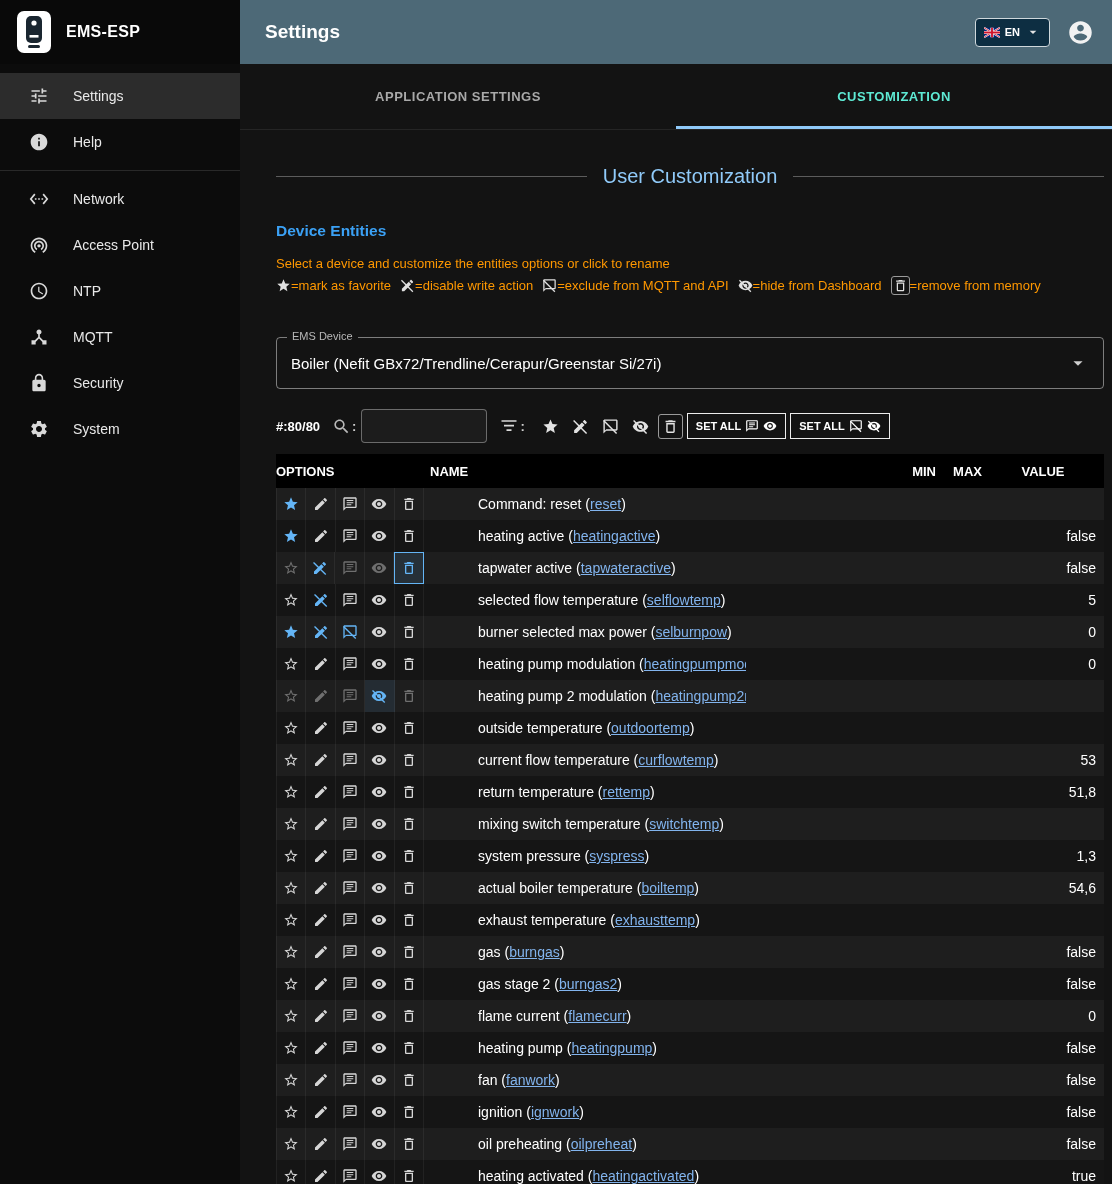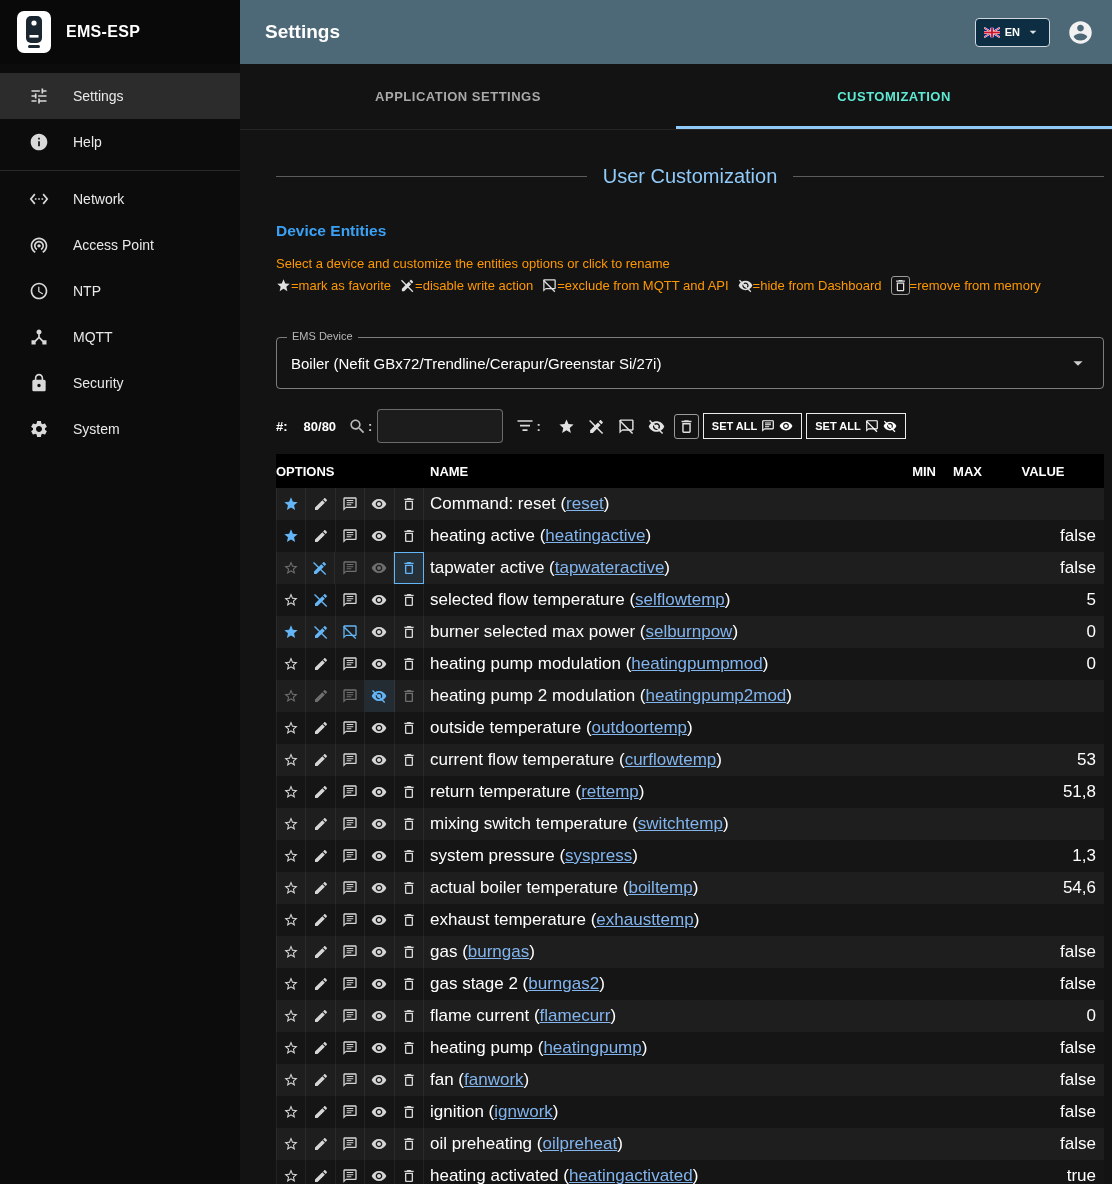--- a/index.html
+++ b/index.html
@@ -47,40 +47,40 @@
   .legend .lg-ico.boxed { border:1px solid #9a9a9a; border-radius:3px; padding:1px; }
 
   .select-box { position:relative; margin-top:42px; height:52px; border:1px solid rgba(255,255,255,.45); border-radius:4px; display:flex; align-items:center; padding:0 14px; cursor:pointer; }
   .select-label { position:absolute; top:-8px; left:10px; background:#131313; padding:0 5px; font-size:11px; color:#b8b8b8; }
   .select-value { font-size:15px; color:#fff; }
   .select-box svg.caret { width:22px; height:22px; color:#cfcfcf; margin-left:auto; }
 
   
   .toolbar { margin-top:20px; height:34px; display:flex; align-items:center; font-size:13px; }
   .count-prefix,.count { font-weight:bold; }
-  .count { margin-left:16px; }
+  .count { margin-left:0; }
   .search-ico { width:19px; height:19px; color:#b9b9b9; margin-left:12px; }
   .mini-colon { margin:0 5px 0 1px; color:#cfcfcf; font-weight:bold; }
   .search-input { width:126px; height:34px; background:#1c1c1c; border:1px solid rgba(255,255,255,.35); border-radius:4px; color:#fff; padding:0 8px; font-size:13px; font-family:"Liberation Sans",sans-serif; }
   .filter-ico { width:20px; height:20px; color:#d9d9d9; margin-left:12px; }
   .toggle-group { display:flex; align-items:center; gap:5px; margin-left:8px; }
   .tg-btn { width:25px; height:25px; display:flex; align-items:center; justify-content:center; color:#e2e2e2; cursor:pointer; background:none; border:none; }
   .tg-btn svg { width:17px; height:17px; }
   .tg-btn.boxed { border:1px solid #9a9a9a; border-radius:3px; }
   .setall { height:26px; display:flex; align-items:center; gap:4px; border:1px solid #ececec; border-radius:0; padding:0 8px; margin-left:4px; font-size:11px; font-weight:bold; color:#fff; background:transparent; cursor:pointer; font-family:"Liberation Sans",sans-serif;text-align:center; }
   .setall svg { width:14px; height:14px; color:#fff; }
 
   
   .etable { margin-top:11px; }
   .t-head { display:grid; grid-template-columns:148px 1fr 46px 46px 122px; background:#000; height:34px; align-items:center; font-size:13px; font-weight:bold; }
   .th-options { text-align:left; }
   .th-name { padding-left:6px; }
   .th-min,.th-max { text-align:right; }
   .th-value { text-align:center; }
-  .t-rows .t-row { display:grid; grid-template-columns:148px 1fr 46px 46px 122px; height:32px; align-items:center; font-size:17px; }
+  .t-rows .t-row { display:grid; grid-template-columns:148px 1fr 46px 46px 122px; height:32px; align-items:center; font-size:14px;gap:48px; }
   .t-rows .t-row:nth-child(odd) { background:#1e1e1e; }
   .t-rows .t-row:nth-child(even) { background:#151515; }
   .opt-group { display:flex; height:100%; }
   .opt { flex:1; display:flex; align-items:center; justify-content:center; color:#d6d6d6; cursor:pointer; border-right:1px solid rgba(255,255,255,.06); }
   .opt:first-child { border-left:1px solid rgba(255,255,255,.06); }
   .opt svg { width:16px; height:16px; }
   .opt.on { color:#64b5f6; }
   .opt.boxed-on { border:1px solid #64b5f6; background:rgba(100,181,246,.12); }
   .opt.hl-on { background:rgba(100,181,246,.10); }
   .opt.dim { color:#6f6f6f; }

